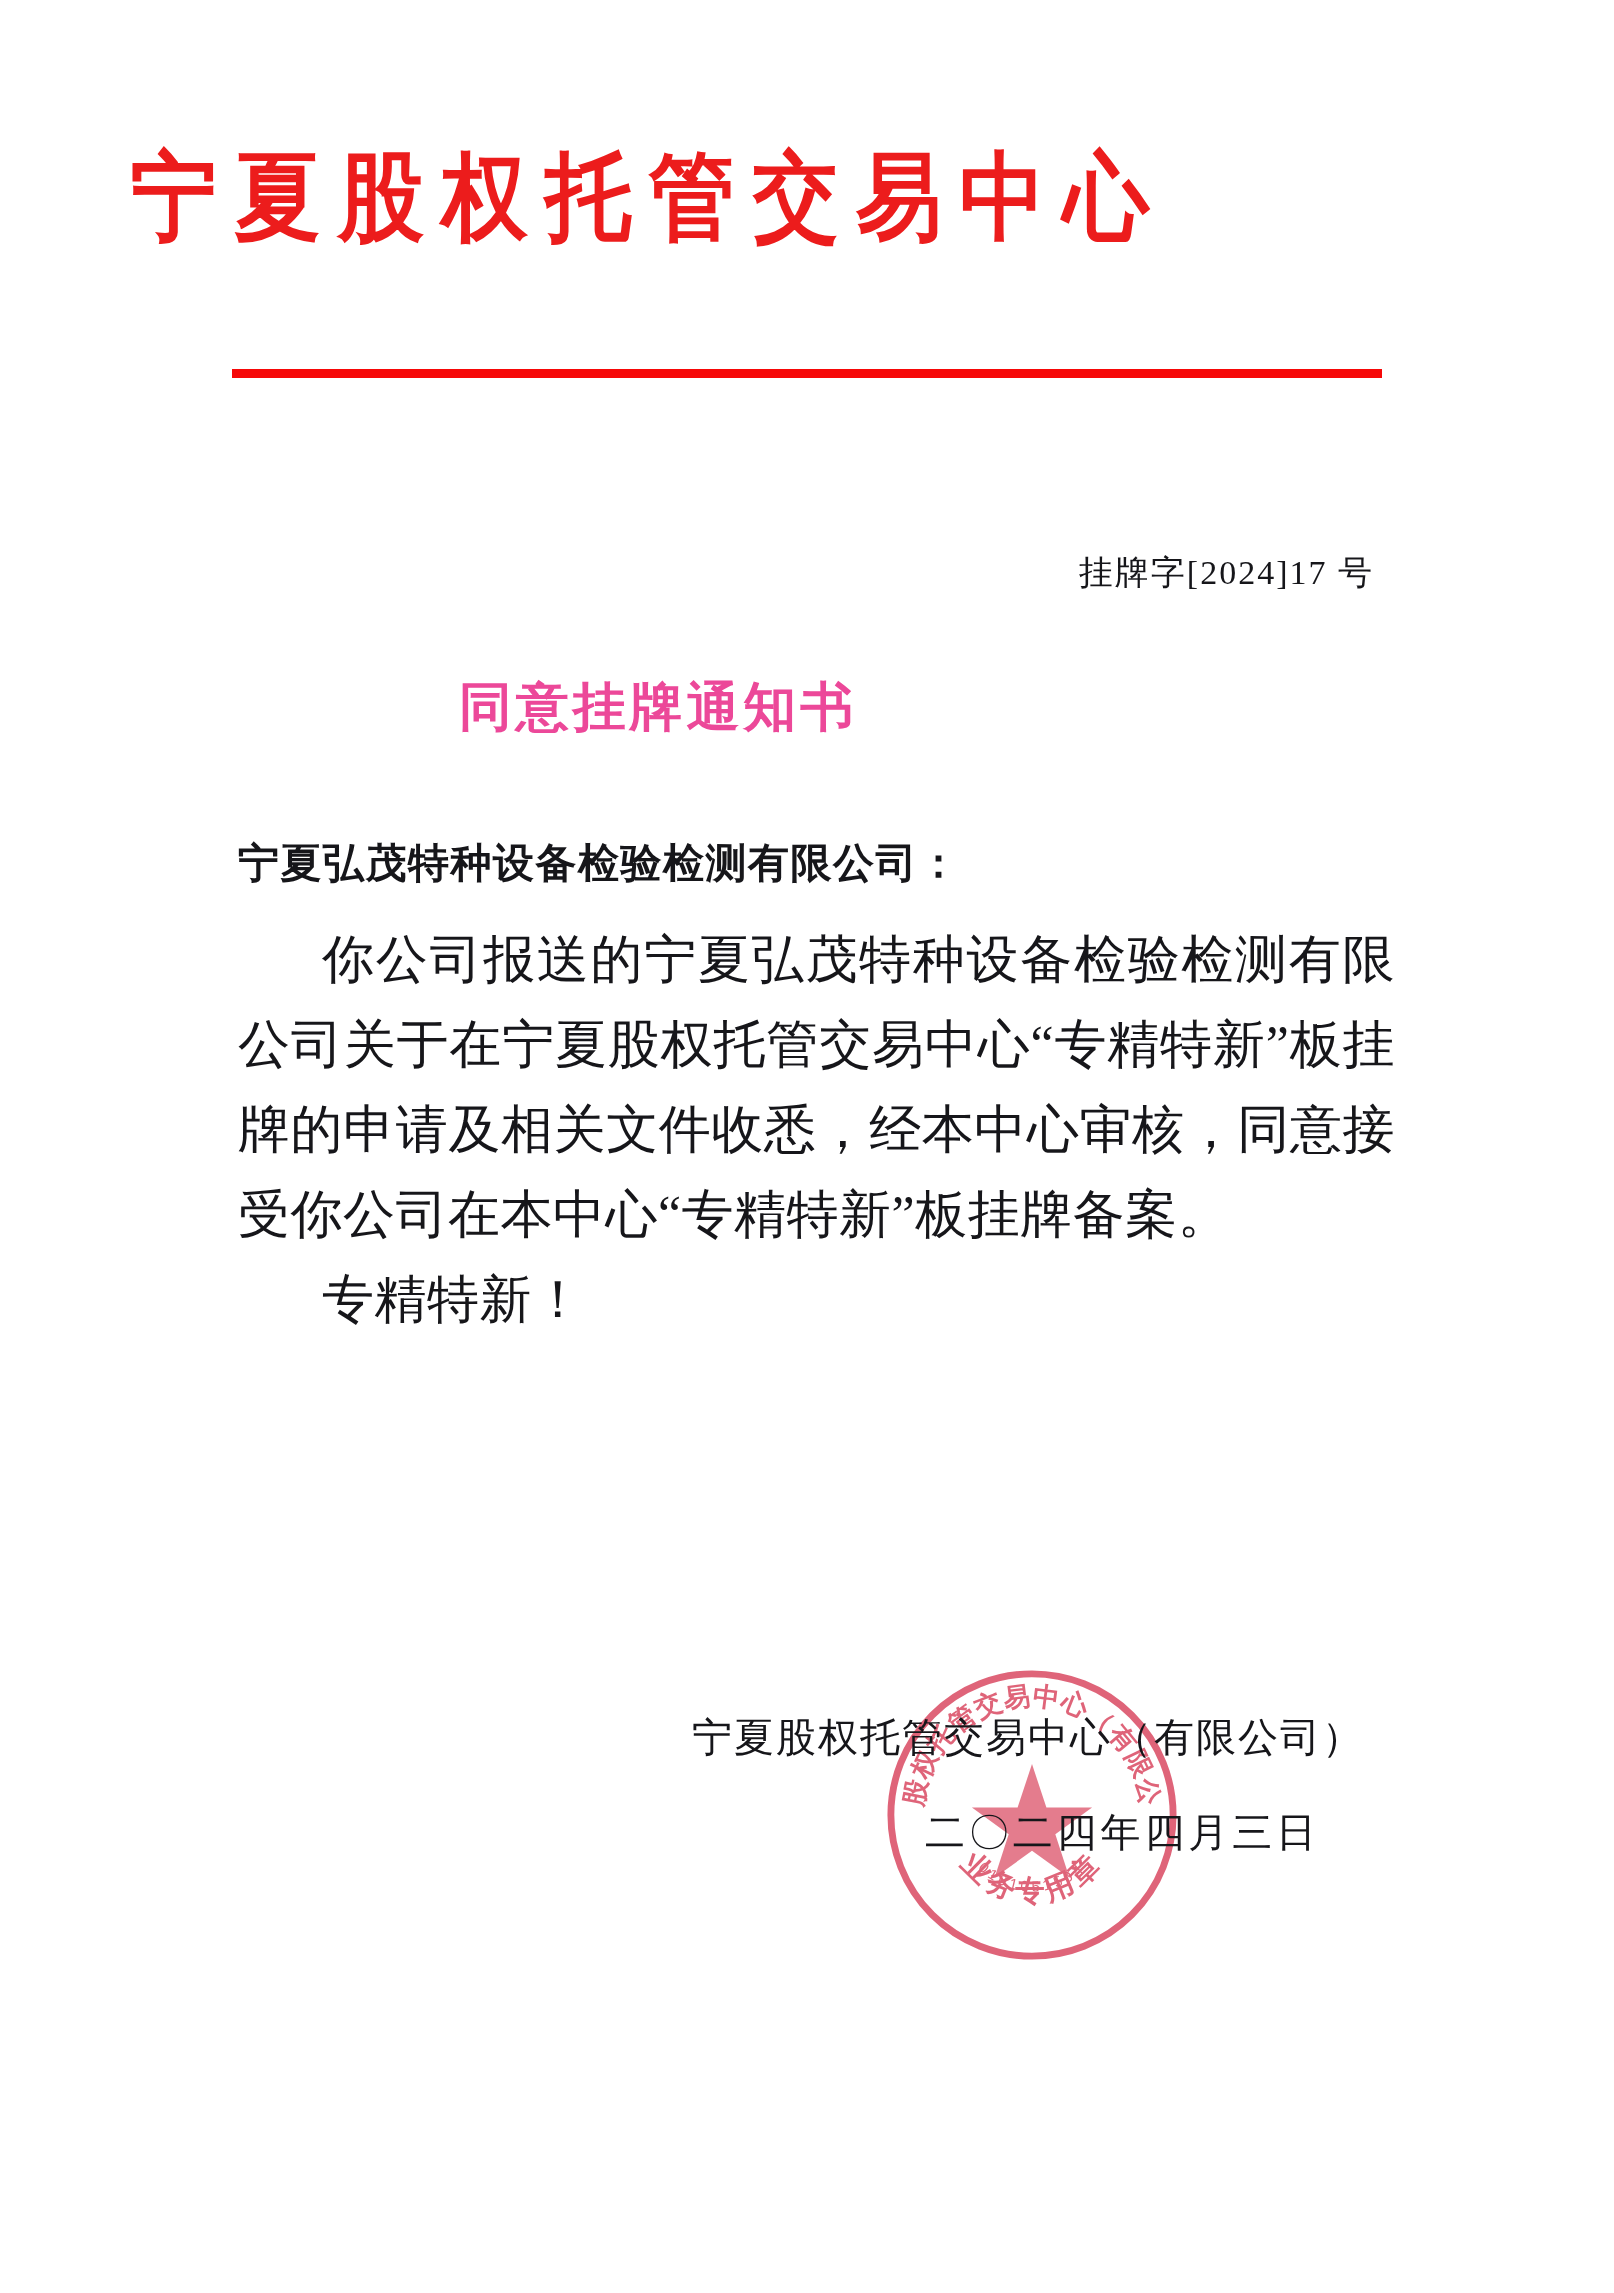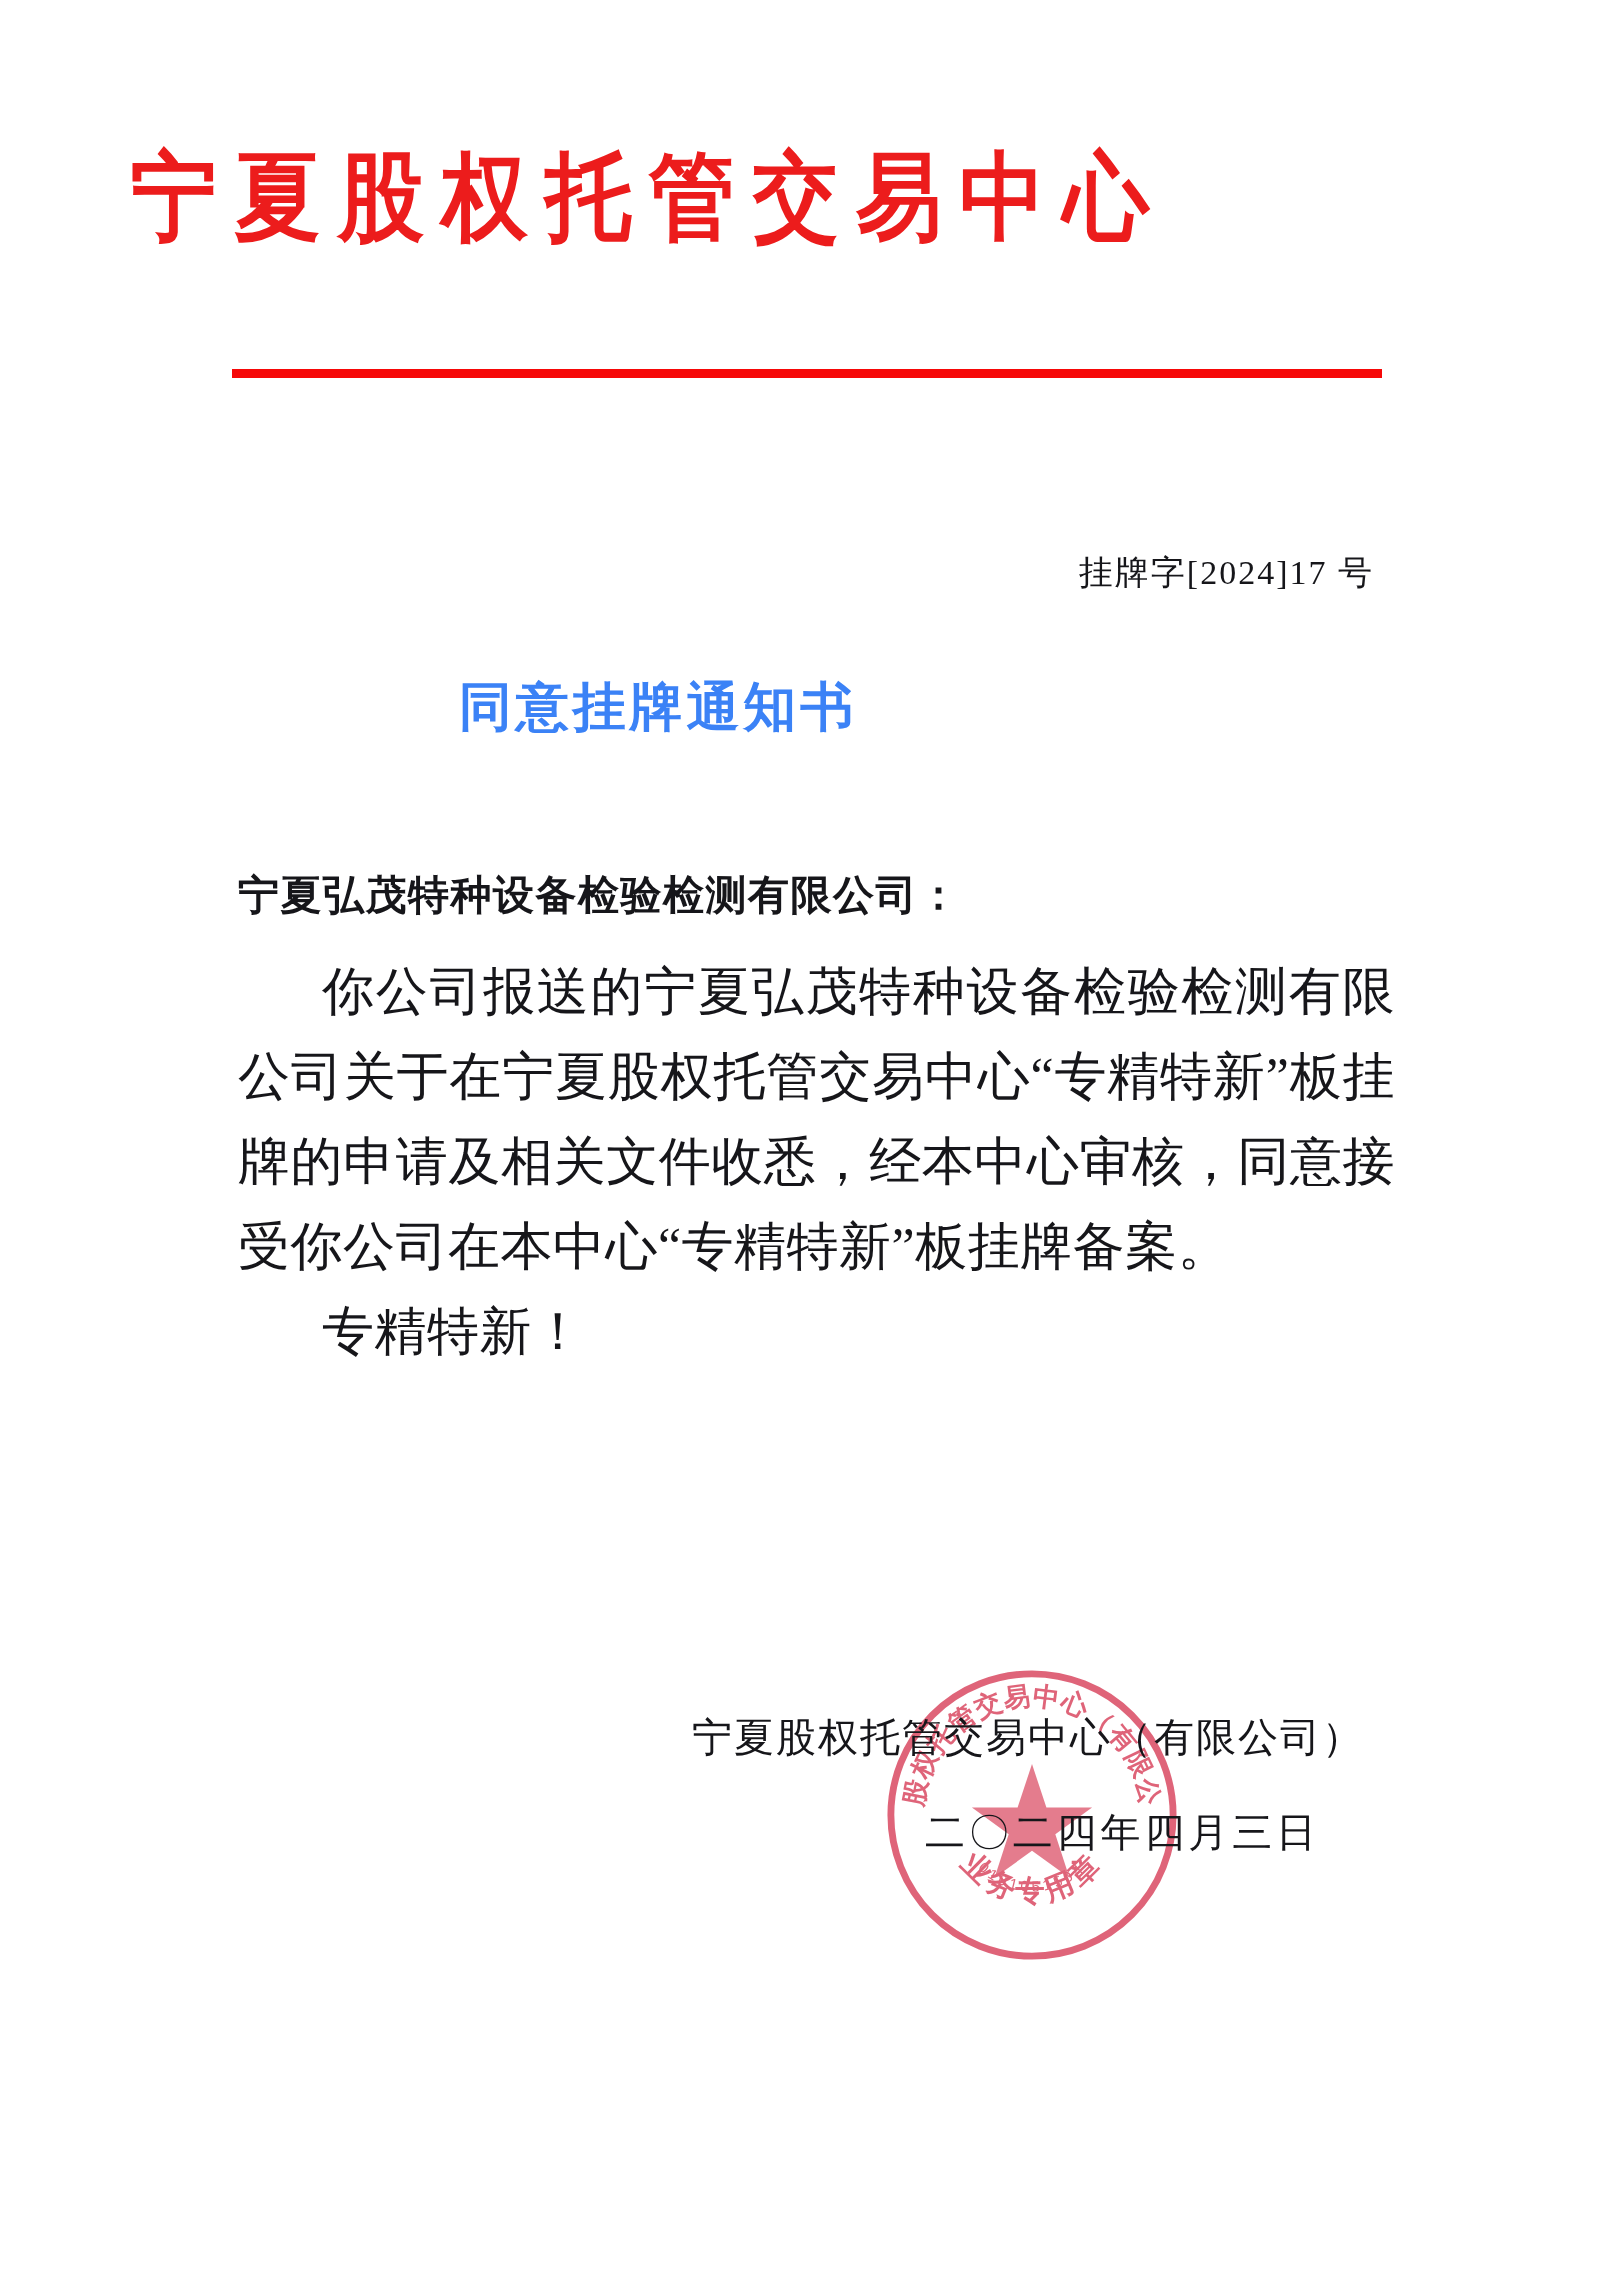--- a/index.html
+++ b/index.html
@@ -67,31 +67,30 @@
   .doc-title {
     position: absolute;
     left: 0;
     top: 672px;
     width: 1316px;
     text-align: center;
     font-family: "Liberation Sans", "DejaVu Sans", sans-serif;
     font-weight: 700;
     font-size: 53px;
     letter-spacing: 3.9px;
-    color: #3b82f6;
+    color: #ec4899;
   }
 
   
   .body-block {
     position: absolute;
     left: 238px;
     top: 838px;
     width: 1157px;
     color: #16161a;
-    margin-top: 32px;
   }
 
   .salutation {
     font-weight: 700;
     font-size: 41px;
     letter-spacing: 1.5px;
     line-height: 1.25;
     margin: 0 0 27.4px 0;
     white-space: nowrap;
   }

